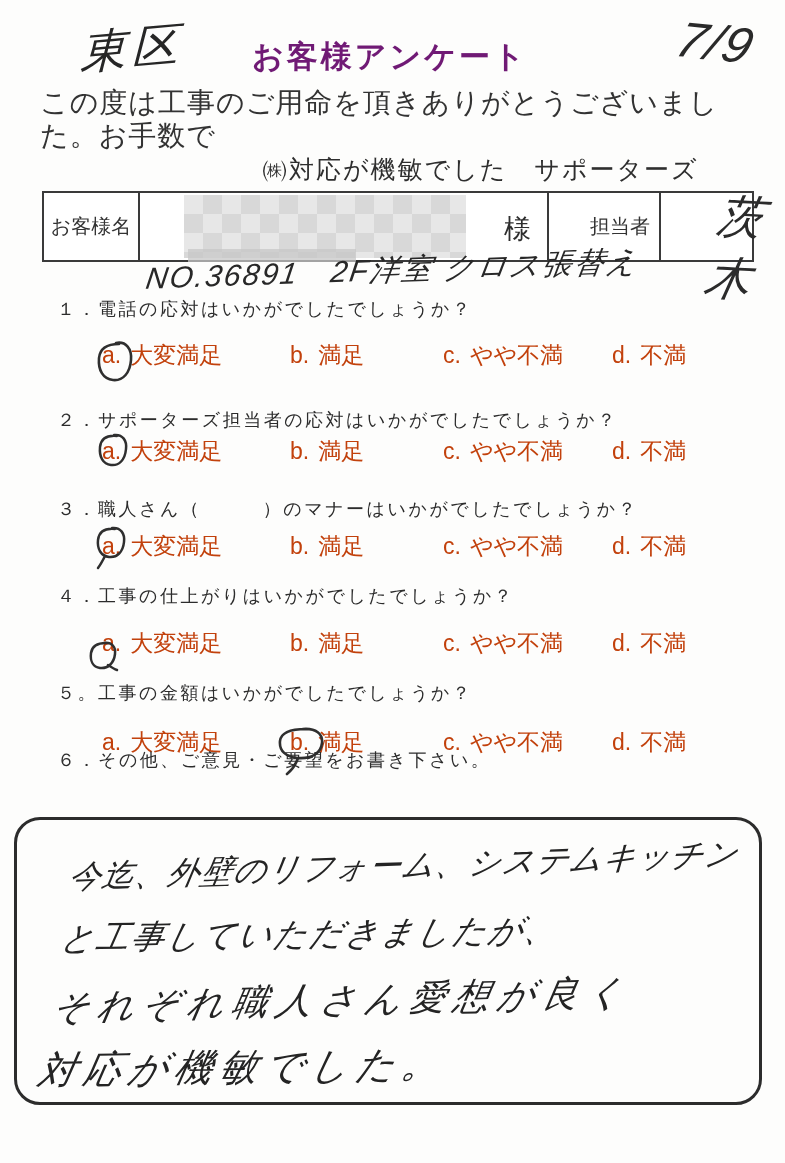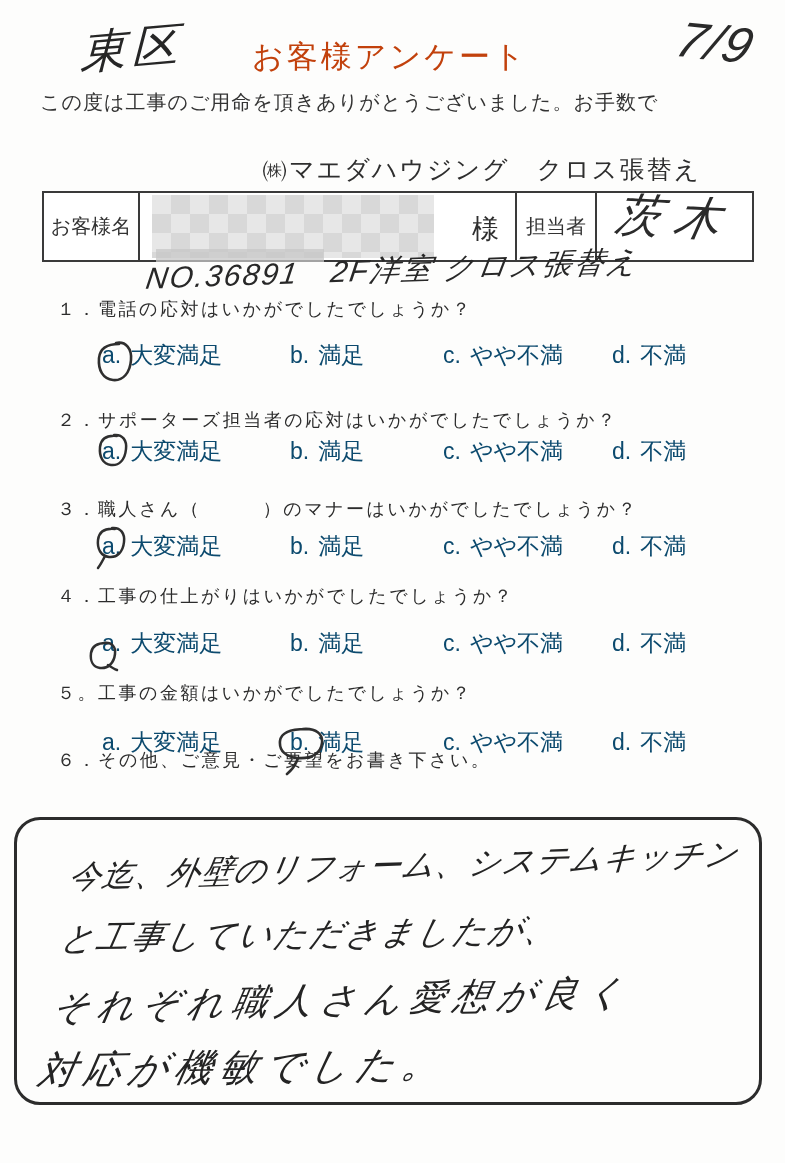--- a/index.html
+++ b/index.html
@@ -9,37 +9,37 @@
     font-family:"Liberation Sans","DejaVu Sans",sans-serif;
     color:#2b2b2b;
   }
   .abs{position:absolute;}
   
   .region-note{
     left:80px;top:18px;font-size:46px;color:#262626;
     transform:rotate(-5deg) skewX(-6deg);font-style:italic;letter-spacing:6px;
   }
   .title{
-    left:252px;top:36px;font-size:31px;font-weight:normal;color:#c2410c;letter-spacing:3px;
+    left:252px;top:36px;font-size:31px;font-weight:bold;color:#701a75;letter-spacing:3px;
   }
   .date-note{
     left:678px;top:14px;font-size:50px;color:#2a2a2a;
     transform:rotate(6deg) skewX(-12deg);font-style:italic;letter-spacing:2px;
   }
   .intro{
-    left:40px;top:86px;width:712px;font-size:20px;line-height:33px;
+    left:40px;top:86px;width:712px;font-size:28px;line-height:33px;
     letter-spacing:1px;color:#333;
   }
   .company{
     left:262px;top:153px;font-size:25px;letter-spacing:2px;color:#2e2e2e;
   }
   
   .cust-table{
     left:42px;top:191px;width:712px;height:71px;
-    border:2px solid #3a3a3a;display:flex;box-sizing:border-box;background:#fff;
+    border:2px solid #3a3a3a;display:flex;box-sizing:border-box;background:#fff;gap:32px;
   }
   .cell{box-sizing:border-box;display:flex;align-items:center;justify-content:center;}
   .c-name-label{width:96px;border-right:2px solid #3a3a3a;font-size:20px;color:#333;}
   .c-name{width:377px;border-right:2px solid #3a3a3a;position:relative;}
   .mosaic{
     position:absolute;left:12px;top:2px;width:282px;height:63px;
     background-color:#e7e7e7;
     background-image:
       linear-gradient(45deg,#d8d8d8 25%,transparent 25%,transparent 75%,#d8d8d8 75%),
       linear-gradient(45deg,#d8d8d8 25%,transparent 25%,transparent 75%,#d8d8d8 75%);
@@ -56,21 +56,21 @@
     position:absolute;left:18px;top:-6px;font-size:46px;color:#2b2b2b;
     transform:rotate(3deg) skewX(-8deg);font-style:italic;letter-spacing:14px;
   }
   .job-note{
     left:146px;top:250px;font-size:30px;color:#282828;
     transform:rotate(-2deg) skewX(-10deg);font-style:italic;letter-spacing:2px;white-space:nowrap;
   }
   
   .q-heading{left:57px;font-size:18px;letter-spacing:2.5px;color:#2c2c2c;white-space:nowrap;}
   .q1h{top:297px}.q2h{top:408px}.q3h{top:497px}.q4h{top:584px}.q5h{top:681px}.q6h{top:748px}
-  .opts{left:100px;height:34px;width:660px;font-size:23px;color:#0c4a6e;}
+  .opts{left:100px;height:34px;width:660px;font-size:23px;color:#c2410c;}
   .o1{top:340px}.o2{top:436px}.o3{top:531px}.o4{top:628px}.o5{top:727px}
   .opt{position:absolute;top:0;white-space:nowrap;}
   .opt .key{margin-right:9px;}
   .po-a{left:2px}.po-b{left:190px}.po-c{left:343px}.po-d{left:512px}
   .circle{position:absolute;pointer-events:none;}
   .circle svg{display:block;}
   .cq1{left:94px;top:338px}
   .cq2{left:96px;top:431px}
   .cq3{left:94px;top:524px}
   .cq4{left:87px;top:639px}
@@ -90,21 +90,21 @@
 <body>
 
 <div class="abs region-note">東区</div>
 <div class="abs title">お客様アンケート</div>
 <div class="abs date-note">7/9</div>
 
 <div class="abs intro">
   <div>この度は工事のご用命を頂きありがとうございました。お手数で</div>
 </div>
 
-<div class="abs company">㈱マエダハウジング　クロス張替え</div>
+<div class="abs company">㈱対応が機敏でした　サポーターズ</div>
 
 <div class="abs cust-table">
   <div class="cell c-name-label">お客様名</div>
   <div class="cell c-name">
     <div class="mosaic"></div>
     <div class="honorific">様</div>
   </div>
   <div class="cell c-staff-label">担当者</div>
   <div class="cell c-staff">
     <div class="staff-hand">茨木</div>

